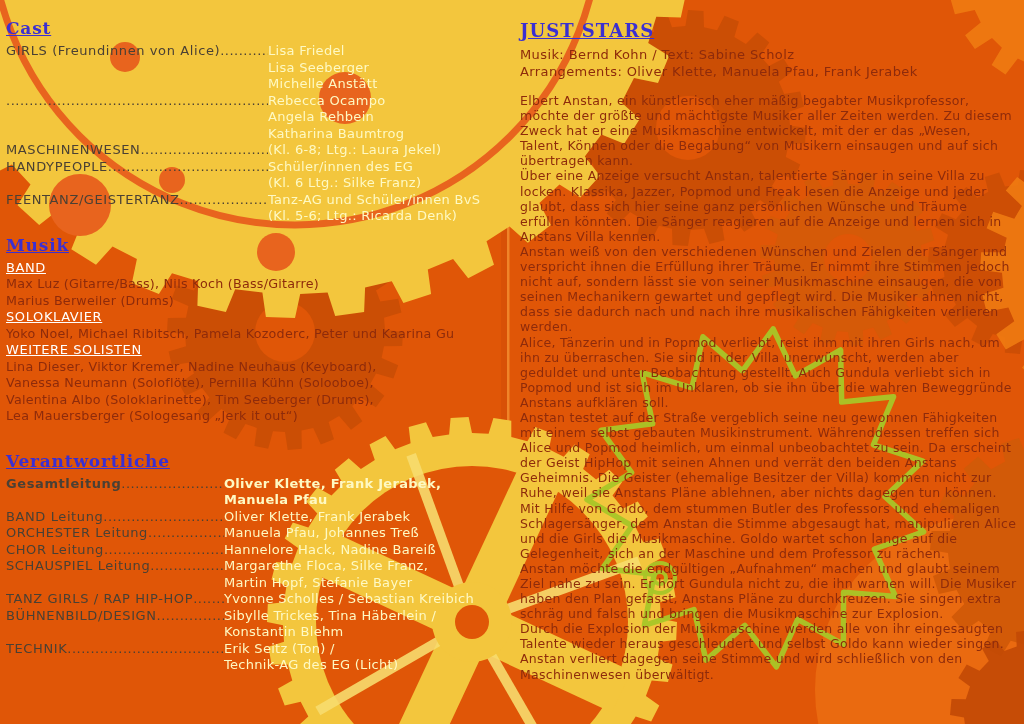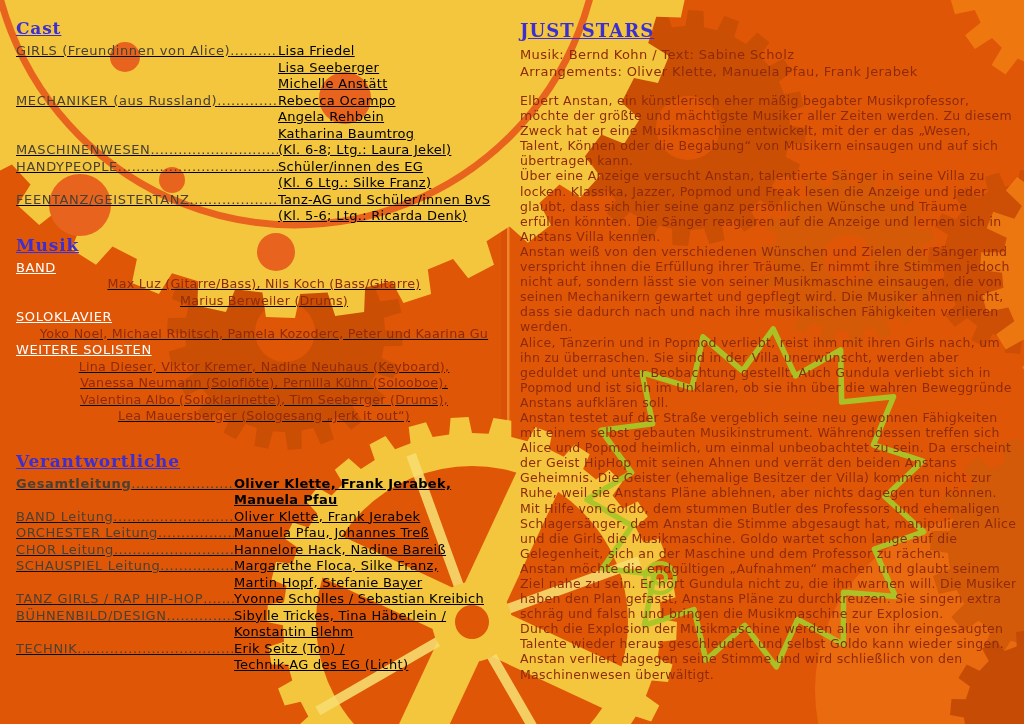--- a/index.html
+++ b/index.html
@@ -3,50 +3,50 @@
 <meta charset="utf-8">
 <style>
   html,body{margin:0;padding:0;background:#666;}
   .page{
     position:relative;width:1024px;height:724px;overflow:hidden;
     background:#e05607;
     font-family:"DejaVu Sans","Liberation Sans",sans-serif;
   }
   #decor{position:absolute;left:0;top:0;width:1024px;height:724px;z-index:0;}
   .col{position:absolute;z-index:2;}
-  .col-left{left:16px;top:18px;width:496px;text-decoration:underline;}
+  .col-left{left:6px;top:18px;width:496px;}
   .col-right{left:520px;top:20px;width:498px;}
 
   h2.head{
     font-family:"DejaVu Serif","Liberation Serif",serif;
     font-weight:bold;color:#3b2fd1;text-decoration:underline;
     font-size:17px;letter-spacing:.8px;margin:0 0 5px 0;
   }
   .col-right h2.head{font-size:18px;letter-spacing:1px;margin-bottom:6px;}
 
   section{margin:0 0 10px 0;}
   section.musik{margin-bottom:26px;}
 
   .row{display:flex;align-items:flex-start;line-height:16.5px;font-size:13px;}
   .lead-zone{display:flex;flex:none;overflow:hidden;}
   .cast .lead-zone{width:262px;}
   .resp .lead-zone{width:218px;}
   .lbl{color:#4a4034;letter-spacing:.6px;white-space:nowrap;}
   .leader{flex:1;overflow:hidden;white-space:nowrap;color:#4a4034;letter-spacing:.5px;}
   .vals{flex:1;min-width:0;}
-  .vline{white-space:nowrap;color:#000000;letter-spacing:.3px;}
+  .vline{white-space:nowrap;color:#fef9c3;letter-spacing:.3px;}
   .row.bold .lbl,.row.bold .vline{font-weight:bold;}
 
   .musik-sub{
     color:#ffffff;text-decoration:underline;letter-spacing:.6px;
     font-size:13px;line-height:16.5px;
   }
   .musik-line{
     color:#8e2b0b;font-size:12.7px;line-height:16.5px;
-    letter-spacing:.25px;white-space:nowrap;overflow:hidden;text-align:center;
+    letter-spacing:.25px;white-space:nowrap;overflow:hidden;
   }
 
   .credit-line{color:#8e2b0b;font-size:13px;line-height:16.5px;letter-spacing:.4px;}
   #story{margin-top:13px;}
   .para{color:#8e2b0b;font-size:12.5px;line-height:15.1px;letter-spacing:.3px;}
   .para b{font-weight:normal;}
 </style>
 </head>
 <body>
 
@@ -102,21 +102,20 @@
               <span class="leader">........................................................................................................................</span>
             </div>
             <div class="vals">
               <div class="vline">Lisa Friedel</div>
               <div class="vline">Lisa Seeberger</div>
               <div class="vline">Michelle Anstätt</div>
             </div>
           </div>
           <div class="row">
             <div class="lead-zone">
-              <span class="lbl">MECHANIKER (aus Russland)</span>
               <span class="leader">........................................................................................................................</span>
             </div>
             <div class="vals">
               <div class="vline">Rebecca Ocampo</div>
               <div class="vline">Angela Rehbein</div>
               <div class="vline">Katharina Baumtrog</div>
             </div>
           </div>
           <div class="row">
             <div class="lead-zone">

